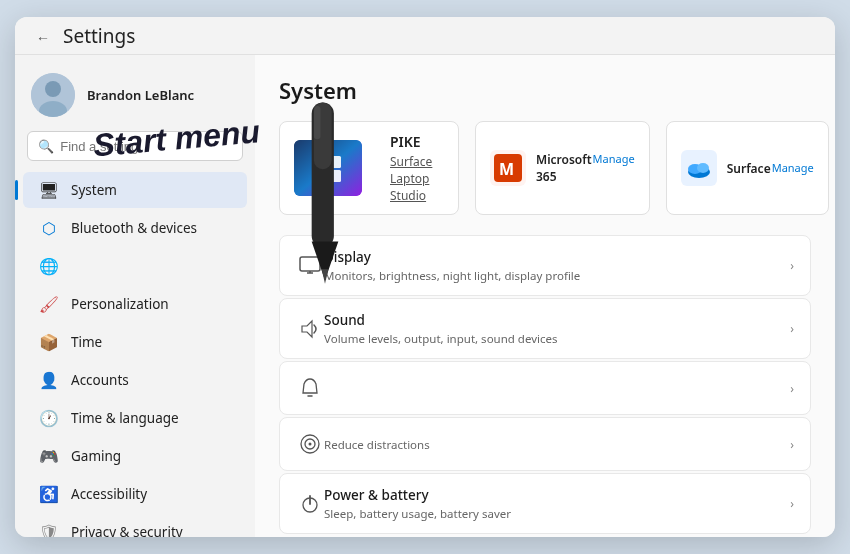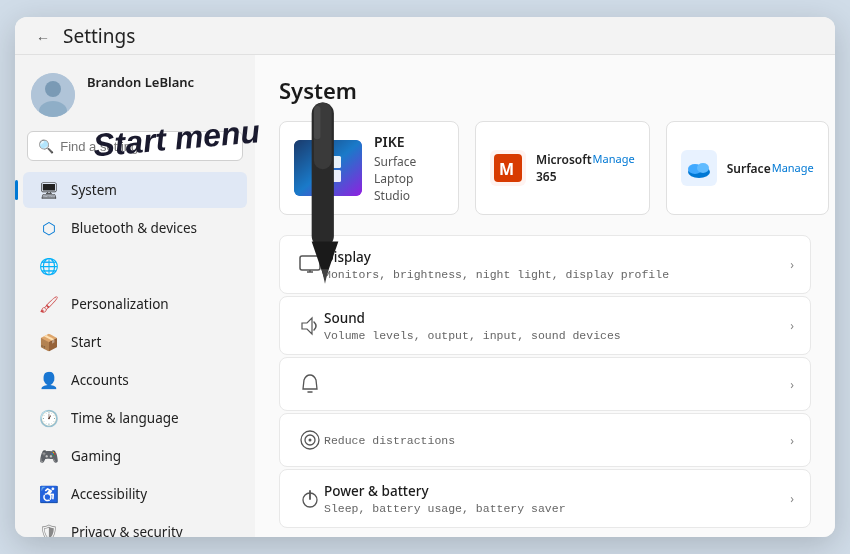--- a/index.html
+++ b/index.html
@@ -58,20 +58,21 @@
       width: 240px;
       background: #f3f3f3;
       display: flex;
       flex-direction: column;
       padding: 8px 0;
       overflow-y: auto;
       flex-shrink: 0;
     }
     .user-profile {
       display: flex;
+      align-items: center;
       padding: 10px 16px 14px 16px;
       gap: 12px;
     }
     .avatar {
       width: 44px;
       height: 44px;
       border-radius: 50%;
       background: #b0c4d8;
       overflow: hidden;
       display: flex;
@@ -159,42 +160,42 @@
     
     .device-row {
       display: flex;
       gap: 16px;
       margin-bottom: 20px;
       align-items: stretch;
     }
     .device-card {
       display: flex;
       align-items: center;
-      gap: 12px;
+      gap: 28px;
       background: #fff;
       border: 1px solid #e0e0e0;
       border-radius: 8px;
       padding: 10px 14px;
       min-width: 180px;
     }
     .device-thumb {
       width: 68px;
       height: 56px;
       background: linear-gradient(135deg, #1a3a6b 0%, #1a7ac9 40%, #a020f0 100%);
       border-radius: 6px;
       display: flex;
       align-items: center;
       justify-content: center;
       flex-shrink: 0;
       overflow: hidden;
       position: relative;
     }
     .device-info { display: flex; flex-direction: column; gap: 2px; }
     .device-name { font-size: 14px; font-weight: 600; color: #222; }
-    .device-model { font-size: 12px; color: #555; }
+    .device-model { font-size: 12px; color: #555; text-decoration: underline; }
     .device-link { font-size: 12px; color: #0078d4; cursor: pointer; }
     .app-card {
       display: flex;
       align-items: center;
       gap: 10px;
       background: #fff;
       border: 1px solid #e0e0e0;
       border-radius: 8px;
       padding: 10px 14px;
     }
@@ -228,21 +229,21 @@
       height: 28px;
       display: flex;
       align-items: center;
       justify-content: center;
       font-size: 18px;
       color: #444;
       flex-shrink: 0;
     }
     .settings-text { display: flex; flex-direction: column; gap: 2px; }
     .settings-name { font-size: 13.5px; font-weight: 500; color: #1a1a1a; }
-    .settings-desc { font-size: 11.5px; color: #666; font-family: Liberation Mono, monospace; }
+    .settings-desc { font-size: 11.5px; color: #666; }
     .settings-chevron { margin-left: auto; color: #888; font-size: 12px; }
 
     
     .handwriting-overlay {
       position: absolute;
       top: 60px;
       left: 68px;
       width: 240px;
       height: 120px;
       pointer-events: none;
@@ -299,21 +300,21 @@
         </div>
         <div class="nav-item">
           <span class="nav-icon" style="color:#0078d4;">🌐</span>
         </div>
         <div class="nav-item">
           <span class="nav-icon" style="color:#c44;">🖌</span>
           <span>Personalization</span>
         </div>
         <div class="nav-item">
           <span class="nav-icon">📦</span>
-          <span>Start</span>
+          <span>Time</span>
         </div>
         <div class="nav-item">
           <span class="nav-icon" style="color:#c60;">👤</span>
           <span>Accounts</span>
         </div>
         <div class="nav-item">
           <span class="nav-icon">🕐</span>
           <span>Time &amp; language</span>
         </div>
         <div class="nav-item">

